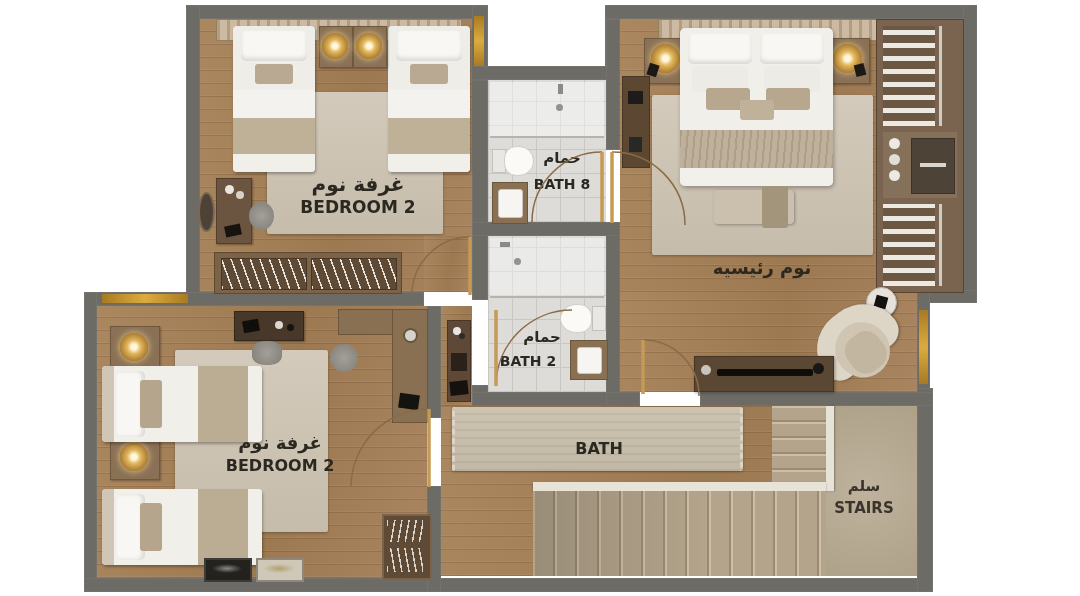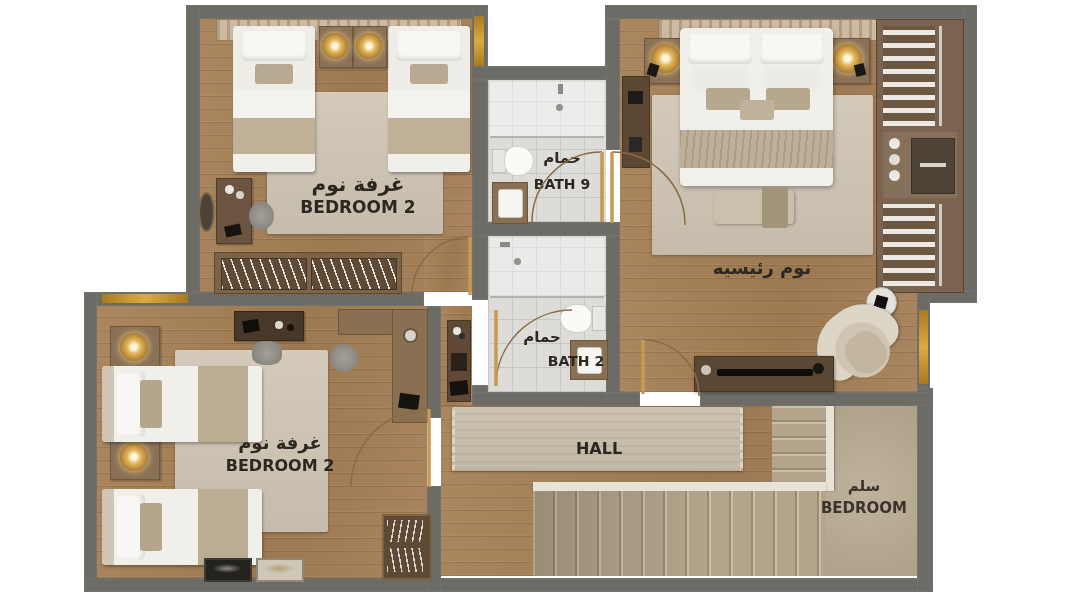--- a/index.html
+++ b/index.html
@@ -122,35 +122,35 @@
     <div class="abs" style="left:68px;top:2px;width:5px;height:10px;background:#8a8a86;"></div>
   </div>
   <div class="abs" style="left:492px;top:144px;width:42px;height:32px;">
     <div class="abs" style="left:0;top:5px;width:12px;height:22px;background:#e8e7e3;border:1px solid #c2c1bc;"></div>
     <div class="abs" style="left:12px;top:2px;width:28px;height:28px;background:#fbfaf7;border:1px solid #cfcec8;border-radius:45% 55% 55% 45%;"></div>
   </div>
   <div class="abs" style="left:492px;top:182px;width:34px;height:40px;background:#8a7053;border:1px solid #6b563c;">
     <div class="abs" style="left:5px;top:6px;width:23px;height:27px;background:#f6f5f1;border:1px solid #c8c6bf;border-radius:3px;"></div>
   </div>
   <div class="lbl" style="left:562px;top:158px;font-size:15px;" dir="rtl">حمام</div>
-  <div class="lbl" style="left:562px;top:184px;font-size:14px;">BATH 9</div>
+  <div class="lbl" style="left:562px;top:184px;font-size:14px;">BATH 8</div>
 
   <div class="abs" style="left:490px;top:238px;width:114px;height:58px;background:rgba(255,255,255,0.4);border-bottom:2px solid #b4b3af;">
     <div class="abs" style="left:24px;top:20px;width:7px;height:7px;border-radius:50%;background:#93928e;"></div>
     <div class="abs" style="left:10px;top:4px;width:10px;height:5px;background:#8a8a86;"></div>
   </div>
   <div class="abs" style="left:558px;top:302px;width:46px;height:32px;">
     <div class="abs" style="left:2px;top:2px;width:30px;height:27px;background:#fbfaf7;border:1px solid #cfcec8;border-radius:55% 45% 45% 55%;"></div>
     <div class="abs" style="left:34px;top:4px;width:12px;height:23px;background:#e8e7e3;border:1px solid #c2c1bc;"></div>
   </div>
   <div class="abs" style="left:570px;top:340px;width:36px;height:38px;background:#8a7053;border:1px solid #6b563c;">
     <div class="abs" style="left:6px;top:6px;width:23px;height:25px;background:#f6f5f1;border:1px solid #c8c6bf;border-radius:3px;"></div>
   </div>
   <div class="lbl" style="left:542px;top:337px;font-size:15px;" dir="rtl">حمام</div>
-  <div class="lbl" style="left:576px;top:361px;font-size:14px;">BATH 2</div>
+  <div class="lbl" style="left:528px;top:361px;font-size:14px;">BATH 2</div>
 
   <div class="slats" style="left:658px;top:19px;width:244px;height:20px;"></div>
   <div class="rug" style="left:652px;top:95px;width:221px;height:160px;"></div>
 
   <div class="nst" style="left:644px;top:38px;width:42px;height:44px;"></div>
   <div class="nst" style="left:826px;top:38px;width:42px;height:44px;"></div>
   <div class="lamp" style="left:651px;top:44px;width:29px;height:29px;"></div>
   <div class="lamp" style="left:833px;top:44px;width:29px;height:29px;"></div>
   <div class="abs" style="left:648px;top:64px;width:10px;height:12px;background:#1c1915;transform:rotate(18deg);"></div>
   <div class="abs" style="left:855px;top:64px;width:10px;height:12px;background:#1c1915;transform:rotate(-14deg);"></div>
@@ -260,35 +260,35 @@
   <div class="abs" style="left:447px;top:320px;width:22px;height:80px;background:#5f4936;border:1px solid #473626;">
     <div class="abs" style="left:5px;top:6px;width:8px;height:8px;border-radius:50%;background:#e8e6e0;"></div>
     <div class="abs" style="left:11px;top:12px;width:6px;height:6px;border-radius:50%;background:#2e2c28;"></div>
     <div class="abs" style="left:3px;top:32px;width:16px;height:18px;background:#2b2119;"></div>
     <div class="abs" style="left:2px;top:60px;width:18px;height:14px;background:#14110e;transform:rotate(-6deg);"></div>
   </div>
 
   <div class="rug" style="left:452px;top:407px;width:285px;height:64px;background:
       repeating-linear-gradient(0deg, rgba(0,0,0,0.05) 0 2px, rgba(0,0,0,0) 2px 8px),
       linear-gradient(180deg,#ccc3b1,#c2b8a5);border-left:3px dashed #ddd6c8;border-right:3px dashed #ddd6c8;"></div>
-  <div class="lbl" style="left:599px;top:449px;font-size:16px;">HALL</div>
+  <div class="lbl" style="left:599px;top:449px;font-size:16px;">BATH</div>
 
   <div class="carpet" style="left:790px;top:406px;width:127px;height:170px;background:
       radial-gradient(circle at 60% 50%, rgba(255,255,255,0.12), rgba(0,0,0,0.06)),#b6a88f;"></div>
 
   <div class="abs" style="left:772px;top:406px;width:54px;height:76px;background:
       repeating-linear-gradient(180deg,#cdbfa6 0 2px,#b3a48b 2px 14px,#9a8c74 14px 16px);"></div>
   <div class="abs" style="left:826px;top:406px;width:8px;height:85px;background:#e8e3d7;box-shadow:1px 0 2px rgba(0,0,0,0.3);"></div>
   <div class="abs" style="left:533px;top:482px;width:293px;height:9px;background:#e8e3d7;box-shadow:0 1px 2px rgba(0,0,0,0.3);"></div>
   <div class="abs" style="left:533px;top:491px;width:293px;height:85px;background:
       linear-gradient(90deg, rgba(0,0,0,0.14), rgba(0,0,0,0) 60%),
       repeating-linear-gradient(90deg,#cdbfa6 0 2px,#b3a48b 2px 20px,#9a8c74 20px 22px);"></div>
 
   <div class="lbl" style="left:864px;top:486px;font-size:15px;color:#3a342c;" dir="rtl">سلم</div>
-  <div class="lbl" style="left:864px;top:508px;font-size:15px;color:#3a342c;">BEDROOM</div>
+  <div class="lbl" style="left:864px;top:508px;font-size:15px;color:#3a342c;">STAIRS</div>
 
   <svg class="doors" width="1080" height="596" viewBox="0 0 1080 596">
 
     <path d="M 412 295 A 58 58 0 0 1 470 237" fill="none" stroke="#8a6b47" stroke-width="1.5"></path>
     <line x1="470" y1="237" x2="470" y2="295" stroke="#c59a55" stroke-width="3.5"></line>
 
     <path d="M 602 152 A 70 70 0 0 0 532 222" fill="none" stroke="#8a6b47" stroke-width="1.5"></path>
     <line x1="602" y1="152" x2="602" y2="222" stroke="#c59a55" stroke-width="3.5"></line>
 
     <path d="M 496 386 A 76 76 0 0 1 572 310" fill="none" stroke="#8a6b47" stroke-width="1.5"></path>

